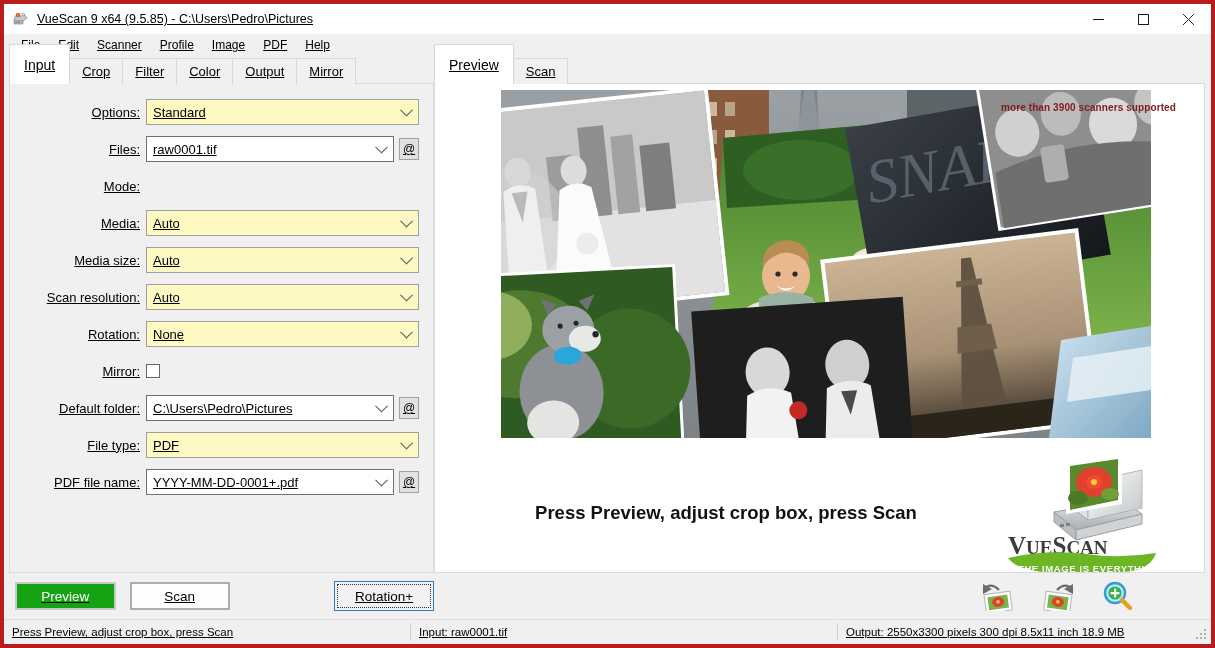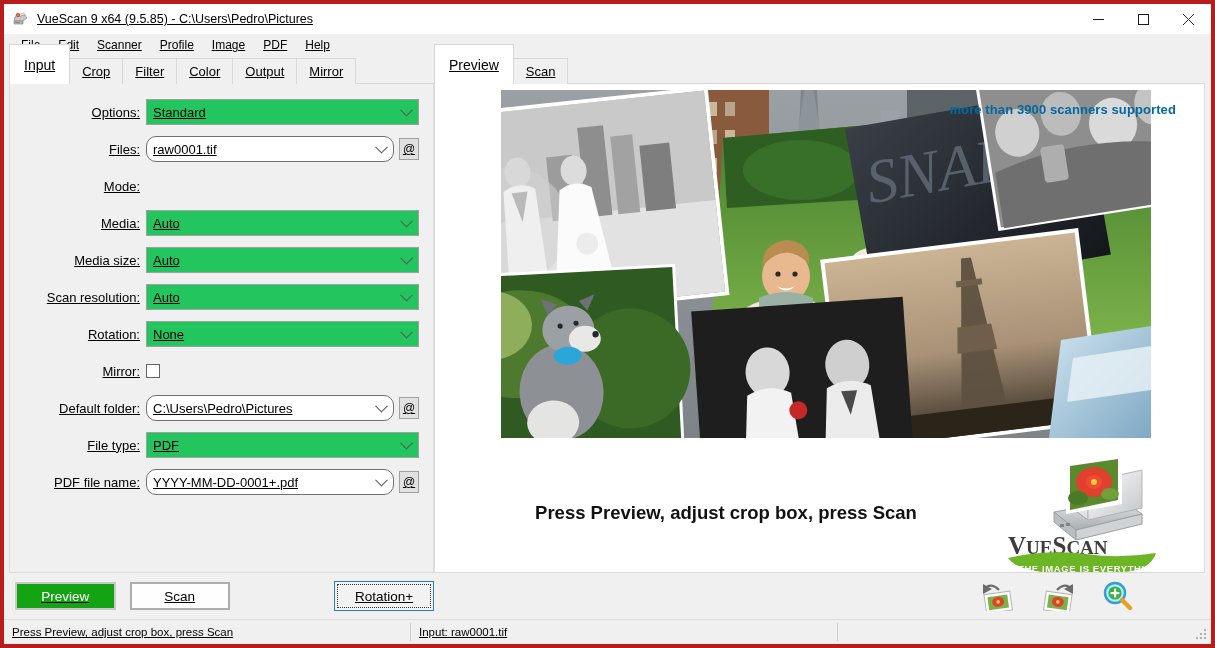--- a/index.html
+++ b/index.html
@@ -78,26 +78,26 @@
   }
   .row{
     display:flex;align-items:center;height:28px;margin-bottom:9px;
   }
   .row .lbl{
     width:122px;flex:0 0 122px;text-align:right;padding-right:6px;
     font-size:13px;color:#000;box-sizing:border-box;white-space:nowrap;
   }
   .combo{
     flex:1 1 auto;height:26px;box-sizing:border-box;
-    border:1px solid #a0a0a0;background:#22c55e;
+    border:1px solid #a0a0a0;background:#fef9c3;
     display:flex;align-items:center;position:relative;
     padding:0 22px 0 6px;font-size:13px;color:#000;
     min-width:0;
   }
-  .combo.editable{background:#ffffff;border-color:#707070;border-radius:10px;}
+  .combo.editable{background:#ffffff;border-color:#707070;}
   .chev{
     position:absolute;right:7px;top:50%;width:8px;height:8px;
     border-right:1.4px solid #5a5a5a;border-bottom:1.4px solid #5a5a5a;
     transform:translateY(-70%) rotate(45deg);
   }
   .at-btn{
     width:20px;height:22px;flex:0 0 20px;margin-left:5px;
     border:1px solid #a0a0a0;background:#e1e1e1;
     display:flex;align-items:center;justify-content:center;
     font-size:12px;color:#000;box-sizing:border-box;
@@ -136,21 +136,21 @@
   .preview-box{
     flex:1 1 auto;background:#ffffff;border:1px solid #dcdcdc;border-top:none;
     position:relative;overflow:hidden;min-height:0;
   }
   .collage{
     position:absolute;left:66px;top:6px;width:650px;height:348px;
     overflow:hidden;background:#8a8f8c;
   }
   .overlay-text{
     position:absolute;right:28px;top:18px;z-index:40;
-    font-size:13px;font-weight:bold;color:#0369a1;white-space:nowrap;
+    font-size:10px;font-weight:bold;color:#7f1d1d;white-space:nowrap;
     letter-spacing:.1px;
   }
   .press-msg{
     position:absolute;left:66px;top:418px;width:450px;
     text-align:center;font-size:18.5px;font-weight:bold;color:#111;white-space:nowrap;
   }
   .logo{
     position:absolute;right:42px;top:368px;width:160px;height:124px;
   }
 
@@ -634,20 +634,21 @@
       </div>
 
     </div>
   </div>
 
   <div class="statusbar">
     <div class="sb-cell sb1">Press Preview, adjust crop box, press Scan</div>
     <div class="sb-sep"></div>
     <div class="sb-cell sb2">Input: raw0001.tif</div>
     <div class="sb-sep"></div>
+    <div class="sb-cell">Output: 2550x3300 pixels 300 dpi 8.5x11 inch 18.9 MB</div>
     <div class="grip">
       <i style="left:8px;top:8px"></i>
         <i style="left:4px;top:8px"></i>
         <i style="left:8px;top:4px"></i>
       <i style="left:0px;top:8px"></i>
         <i style="left:4px;top:4px"></i>
         <i style="left:8px;top:0px"></i>
     </div>
   </div>
 

